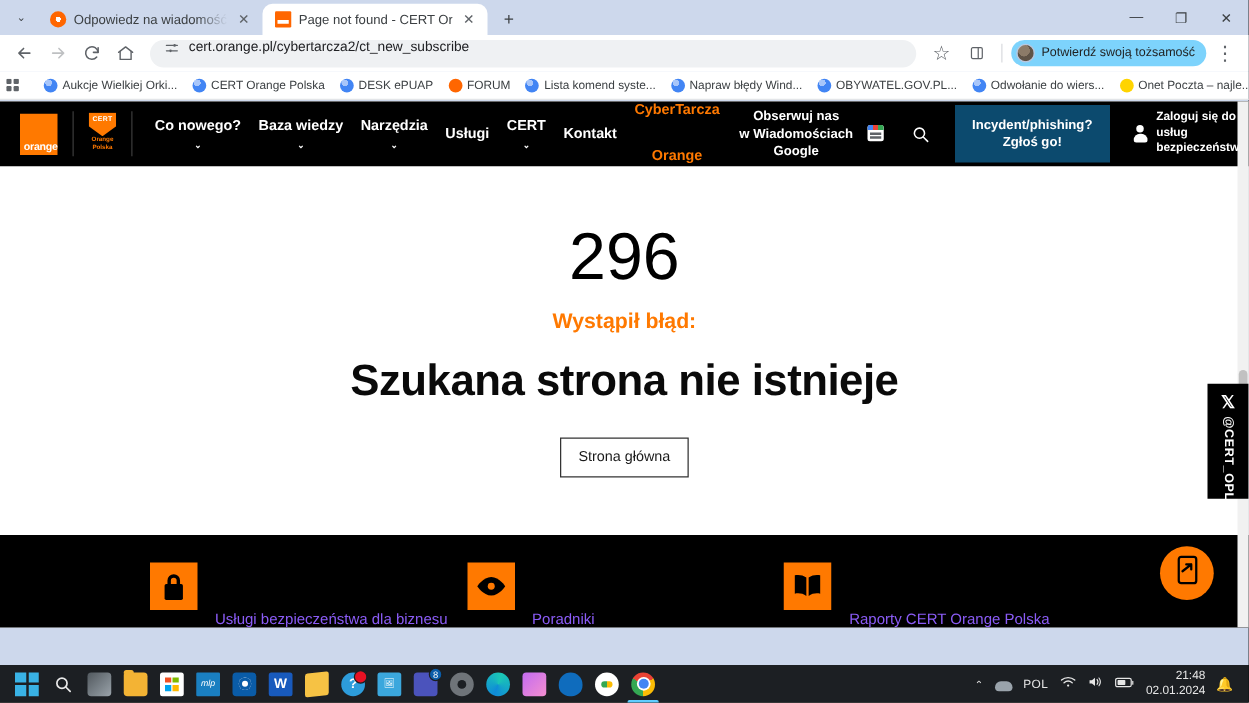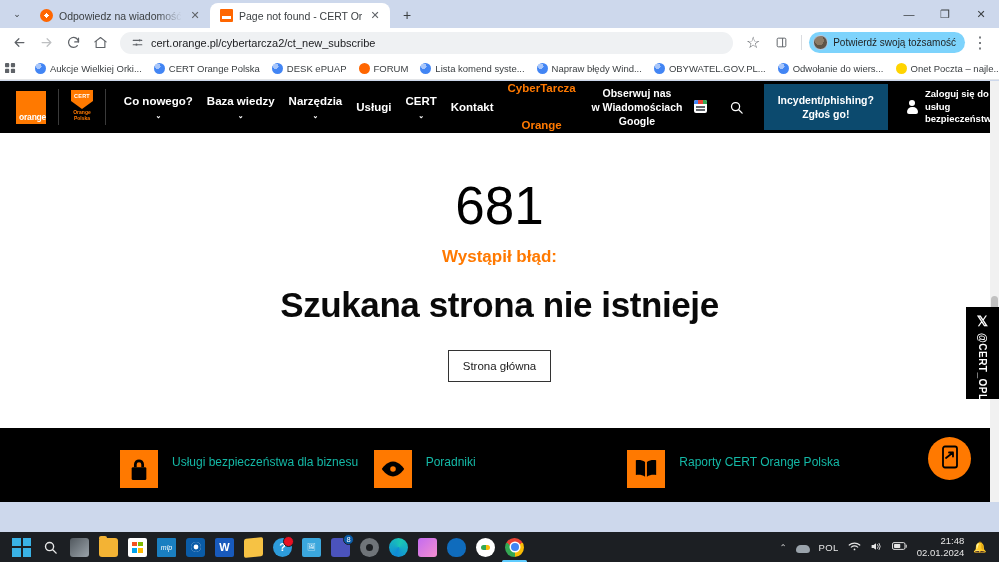--- a/index.html
+++ b/index.html
@@ -69,21 +69,21 @@
     height: 29px; background: #fff; display: flex; align-items: center;
     padding: 0 6px; gap: 1px;
   }
   .tb-btn {
     width: 26px; height: 26px; display:flex; align-items:center;
     justify-content:center; color:#5f6368; border-radius: 50%;
   }
   .tb-btn svg { display:block; }
   .omnibox {
     flex: 1 1 auto; height: 22px; background: #eff1f3; border-radius: 11px;
-    display: flex; align-items: center; gap: 7px; padding: 0 11px;
+    display: flex; gap: 7px; padding: 0 11px;
     margin: 0 6px; font-size: 11px; color: #202124;
   }
   .omni-icon { width: 13px; height: 13px; flex:0 0 13px; color:#5f6368; }
   .tb-right { display: flex; align-items: center; gap: 2px; }
   .divider-v { width: 1px; height: 15px; background: #dadce0; margin: 0 5px; }
   .identity-pill {
     display: flex; align-items: center; gap: 5px; height: 21px;
     background: #7dd3fc; border-radius: 11px; padding: 0 9px 0 4px;
     font-size: 10px; color: #1f1f1f; white-space: nowrap;
   }
@@ -206,21 +206,21 @@
   }
 
   
   .footer { background: #000; padding: 22px 0 0; position: relative; height: 152px; }
   .fcols { display: flex; padding: 0 118px 0 120px; gap: 0; }
   .fcol { flex: 1 1 0; display: flex; gap: 14px; align-items: flex-start; }
   .fico {
     width: 38px; height: 38px; background: #ff7900; flex: 0 0 38px;
     display: flex; align-items: center; justify-content: center;
   }
-  .flabel { font-size: 12px; color: #14b8a6; line-height: 1.45; padding-top: 4px; }
+  .flabel { font-size: 12px; color: #8b5cf6; line-height: 1.45; padding-top: 4px; margin-top: 33px; }
   .fdesc-row { display: flex; padding: 30px 118px 0 120px; }
 
   
   .x-widget {
     position: absolute; right: 0; top: 226px; width: 33px; height: 92px;
     background: #000; color: #fff; display: flex; flex-direction: column;
     align-items: center; justify-content: flex-start; padding-top: 7px; gap: 5px;
     z-index: 6;
   }
   .x-glyph { font-size: 14px; font-weight: bold; line-height: 1; }
@@ -514,21 +514,21 @@
 
       <div class="login-block">
         <span class="user-ico"></span>
         <span>
           <span>Zaloguj się do usług</span><br><span>bezpieczeństwa</span>
         </span>
       </div>
     </div>
 
     <div class="hero">
-      <div class="h-404">681</div>
+      <div class="h-404">296</div>
       <div class="h-err">Wystąpił błąd:</div>
       <div class="h-title">Szukana strona nie istnieje</div>
       <a class="home-btn">Strona główna</a>
     </div>
 
     <div class="footer">
       <div class="fcols">
 
         <div class="fcol">
           <span class="fico">

